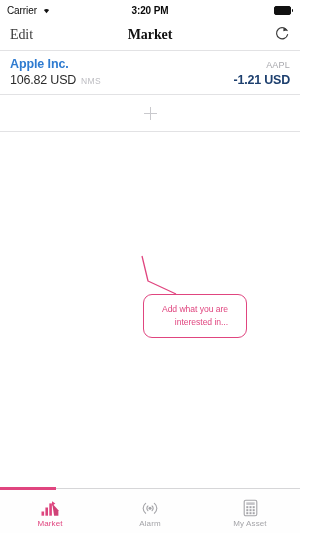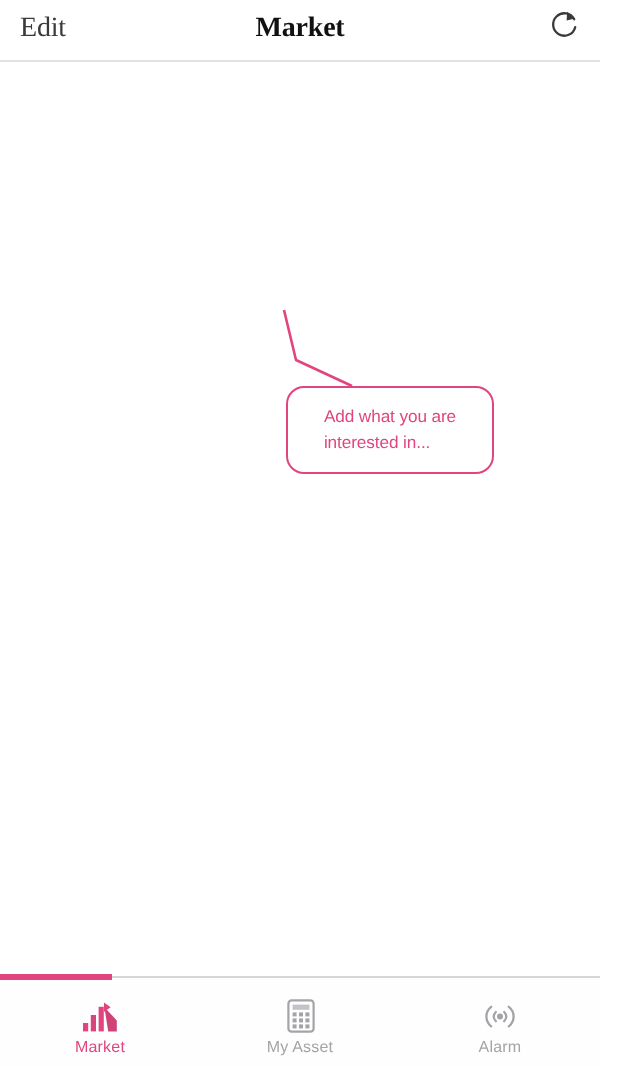--- a/index.html
+++ b/index.html
@@ -102,21 +102,21 @@
     left:143px; top:162px;
     width:104px; height:44px;
     border:1.3px solid #e0457f;
     border-radius:9px;
     background:#fff;
     display:flex; align-items:center; justify-content:center;
     pointer-events:auto; cursor:pointer;
   }
   .bubble-text {
     font-size:8.6px; line-height:1.5;
-    color:#e0457f; text-align:left;
+    color:#e0457f; text-align:right;
     letter-spacing:-0.05px;
     padding:0 5px;
   }
   .tail-svg { position:absolute; left:140px; top:122px; pointer-events:none; }
 
   
   .tabbar {
     flex:0 0 45px; height:45px;
     position:relative;
     background:#fefefe;
@@ -136,35 +136,74 @@
   .tab-ic { height:19px; display:flex; align-items:flex-end; justify-content:center; }
   .tab-label { font-size:8px; letter-spacing:0.1px; }
   .tab.active .tab-label { color:#e0457f; }
   .tab.inactive .tab-label { color:#a4a4a8; }
 </style>
 </head>
 <body>
 
 <div class="phone">
 
+  <div class="statusbar">
+    <div class="sb-left">
+      <span class="sb-carrier">Carrier</span>
+      <span class="wifi-ic">
+        <svg width="11" height="9" viewBox="0 0 11 9">
+          <path d="M5.5 8.2 L2.9 5.1 A4.2 4.2 0 0 1 8.1 5.1 Z" fill="#111"></path>
+        </svg>
+      </span>
+    </div>
+    <div class="sb-time">3:20 PM</div>
+    <div class="sb-right">
+      <span class="batt">
+        <span class="batt-body"></span>
+        <span class="batt-nub"></span>
+      </span>
+    </div>
+  </div>
 
   <div class="navbar">
     <div class="nav-edit">Edit</div>
     <div class="nav-title">Market</div>
     <div class="nav-refresh">
       <span>
         <svg width="16" height="17" viewBox="0 0 16 17">
           <path d="M13.1 5.6 A5.6 5.6 0 1 0 13.6 9.6" fill="none" stroke="#3a3a3a" stroke-width="1.15" stroke-linecap="round"></path>
           <path d="M9.6 1.9 L13.5 5.3 L9.3 6.3" fill="#3a3a3a"></path>
         </svg>
       </span>
     </div>
   </div>
   <div class="hairline"></div>
 
+  <div class="list">
+
+    <div class="row">
+      <div class="row-line1">
+        <span class="stock-name">Apple Inc.</span>
+        <span class="stock-symbol">AAPL</span>
+      </div>
+      <div class="row-line2">
+        <span class="stock-price">106.82 USD</span>
+        <span class="stock-exch">NMS</span>
+        <span class="stock-change">-1.21 USD</span>
+      </div>
+    </div>
+
+    <div class="hairline"></div>
+
+    <div class="add-row">
+      <span class="plus"></span>
+    </div>
+
+    <div class="hairline"></div>
+  </div>
 
   <div class="content">
     <div class="tooltip-layer">
 
       <svg class="tail-svg" width="80" height="50" viewBox="0 0 80 50">
         <path d="M2 2 L8 27 L36 40" fill="none" stroke="#e0457f" stroke-width="1.3" stroke-linejoin="round"></path>
       </svg>
 
       <div class="bubble">
         <div class="bubble-text">
@@ -183,20 +222,35 @@
       <span class="tab-ic">
         <svg width="20" height="17" viewBox="0 0 20 17">
           <rect x="1.5" y="11.5" width="2.6" height="4.2" fill="#e0457f"></rect>
           <rect x="5.4" y="7.5" width="2.6" height="8.2" fill="#d9447c"></rect>
           <rect x="9.3" y="3.4" width="2.6" height="12.3" fill="#e0457f"></rect>
           <path d="M12.2 3.6 L18.4 10.2 L18.4 15.7 L14.1 15.7 Z" fill="#cf4277"></path>
           <path d="M12.0 1.3 L12.0 6.0 L15.3 3.6 Z" fill="#e0457f"></path>
         </svg>
       </span>
       <span class="tab-label">Market</span>
+    </div>
+
+    <div class="tab inactive">
+      <span class="tab-ic">
+        <svg width="26" height="17" viewBox="0 0 26 17">
+          <g fill="none" stroke="#a4a4a8" stroke-width="1.15" stroke-linecap="round">
+            <path d="M8.6 3.4 A6.2 6.2 0 0 0 8.6 13.2"></path>
+            <path d="M17.4 3.4 A6.2 6.2 0 0 1 17.4 13.2"></path>
+            <path d="M10.9 6.0 A3.1 3.1 0 0 0 10.9 10.6"></path>
+            <path d="M15.1 6.0 A3.1 3.1 0 0 1 15.1 10.6"></path>
+          </g>
+          <circle cx="13" cy="8.3" r="1.5" fill="#a4a4a8"></circle>
+        </svg>
+      </span>
+      <span class="tab-label">Alarm</span>
     </div>
 
     <div class="tab inactive">
       <span class="tab-ic">
         <svg width="17" height="18" viewBox="0 0 17 18">
           <rect x="2.2" y="1.2" width="12.6" height="15.6" rx="1.6" fill="none" stroke="#a4a4a8" stroke-width="1.1"></rect>
           <rect x="4.3" y="3.3" width="8.4" height="2.6" fill="#c3c3c7"></rect>
           <g fill="#a4a4a8">
             <rect x="4.3" y="7.2" width="2.0" height="2.0"></rect>
             <rect x="7.5" y="7.2" width="2.0" height="2.0"></rect>
@@ -205,30 +259,15 @@
             <rect x="7.5" y="10.2" width="2.0" height="2.0"></rect>
             <rect x="10.7" y="10.2" width="2.0" height="2.0"></rect>
             <rect x="4.3" y="13.2" width="2.0" height="2.0"></rect>
             <rect x="7.5" y="13.2" width="2.0" height="2.0"></rect>
             <rect x="10.7" y="13.2" width="2.0" height="2.0"></rect>
           </g>
         </svg>
       </span>
       <span class="tab-label">My Asset</span>
     </div>
-
-    <div class="tab inactive">
-      <span class="tab-ic">
-        <svg width="26" height="17" viewBox="0 0 26 17">
-          <g fill="none" stroke="#a4a4a8" stroke-width="1.15" stroke-linecap="round">
-            <path d="M8.6 3.4 A6.2 6.2 0 0 0 8.6 13.2"></path>
-            <path d="M17.4 3.4 A6.2 6.2 0 0 1 17.4 13.2"></path>
-            <path d="M10.9 6.0 A3.1 3.1 0 0 0 10.9 10.6"></path>
-            <path d="M15.1 6.0 A3.1 3.1 0 0 1 15.1 10.6"></path>
-          </g>
-          <circle cx="13" cy="8.3" r="1.5" fill="#a4a4a8"></circle>
-        </svg>
-      </span>
-      <span class="tab-label">Alarm</span>
-    </div>
   </div>
 
 </div>
 
 </body></html>

